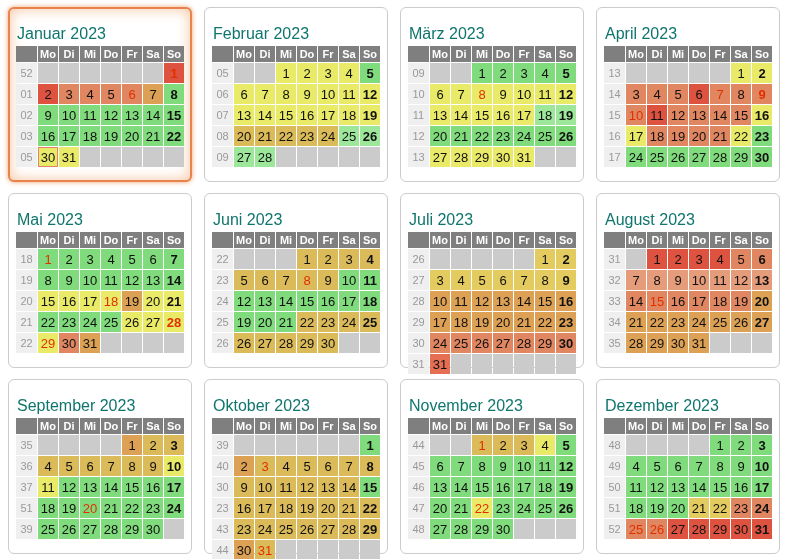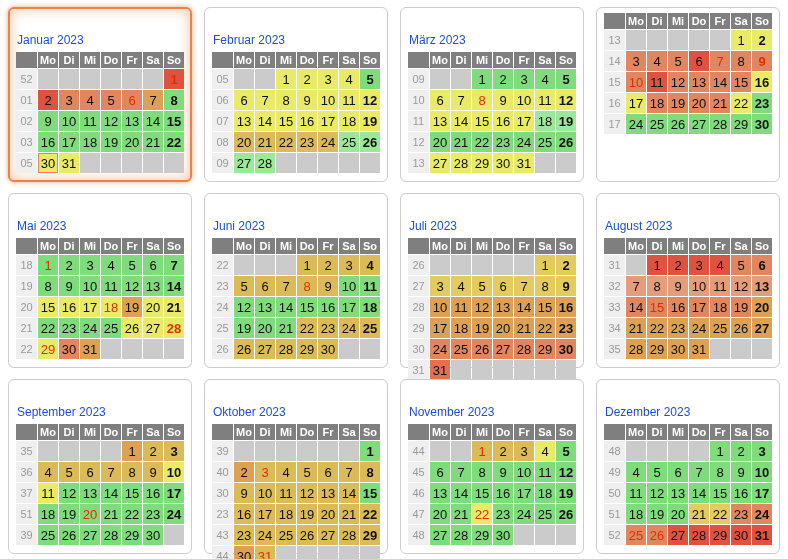--- a/index.html
+++ b/index.html
@@ -1,19 +1,19 @@
 <!DOCTYPE html>
 <html><head>
 <meta charset="utf-8">
 <style>
   html,body{margin:0;padding:0;background:#fff;font-family:"Liberation Sans","DejaVu Sans",sans-serif;}
   .grid{width:788px;box-sizing:border-box;display:grid;grid-template-columns:repeat(4,1fr);gap:11px 12px;padding:7px 8px;}
   .month{background:#fff;border:1px solid #ccc;border-radius:6px;padding:4px 6px 5px;height:175px;box-sizing:border-box;}
   .month.highlight{border:2px solid #e8834e;box-shadow:0 0 5px #f0a070, inset 0 0 14px #f6c5a0;padding:3px 5px 4px;}
-  .month-title{font-size:12px;line-height:18px;color:#1d4ed8;margin:19px 0 2px 2px;white-space:nowrap;}
+  .month-title{font-size:16px;line-height:18px;color:#0f766e;margin:13px 0 2px 2px;white-space:nowrap;}
   table{border-collapse:separate;border-spacing:1px;width:100%;table-layout:fixed;}
   th,td{padding:0;text-align:center;overflow:hidden;}
   th{background:#7f7f7f;color:#fff;font-size:11px;font-weight:bold;height:16px;}
   th.corner{width:21px;}
   td{height:20px;font-size:13px;color:#111;}
   td.wk{background:#efefef;color:#999;font-size:11px;}
   td.empty{background:#cbcbcb;}
   td.day{background:#ccc;}
   td.b{font-weight:bold;}
 </style>
@@ -225,20 +225,21 @@
             <td class="day" style="background: rgb(233, 234, 103);">30</td>
             <td class="day" style="background: rgb(233, 234, 103);">31</td>
             <td class="empty"></td>
             <td class="empty"></td>
           </tr>
         </tbody>
     </table>
   </div>
 
   <div class="month">
+    <div class="month-title">April 2023</div>
     <table>
       <thead>
           <tr>
             <th class="corner"></th>
             <th>Mo</th>
             <th>Di</th>
             <th>Mi</th>
             <th>Do</th>
             <th>Fr</th>
             <th>Sa</th>

